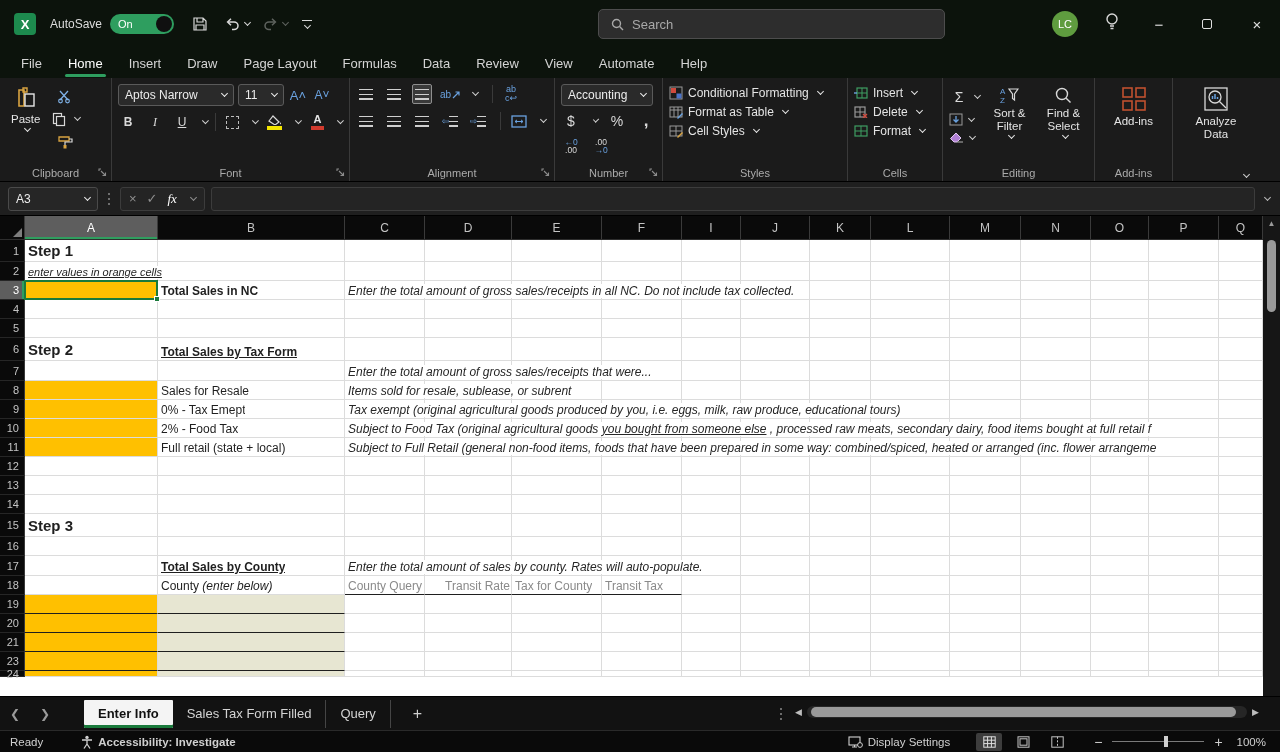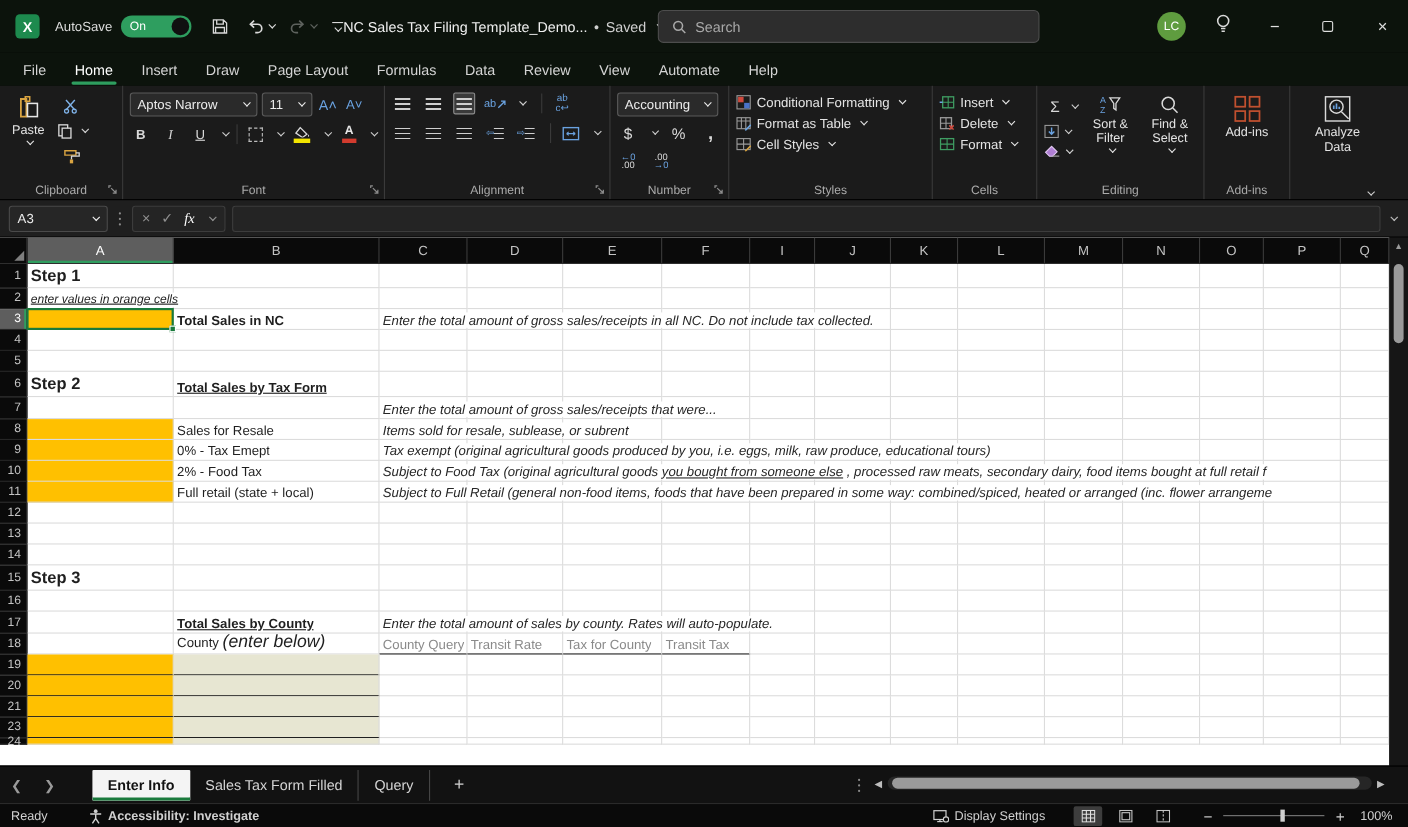--- a/index.html
+++ b/index.html
@@ -136,26 +136,20 @@
         <path d="M13 5 H7 C4.8 5 3 6.6 3 8.8 C3 11 4.8 12.6 7 12.6 H9" fill="none" stroke="#d9d9d9" stroke-width="1.5"></path>
         <path d="M10 1.8 L13.4 5 L10 8.2" fill="none" stroke="#d9d9d9" stroke-width="1.5"></path>
       </svg>
     <span class="chev"></span>
   </div>
   <div class="qa-btn" style="margin-left:14px; flex-direction:column; gap:2px;">
     <span style="display:block; width:10px; border-top:1.4px solid #d9d9d9;"></span>
     <span class="chev" style="margin:0;"></span>
   </div>
 
-  <div class="title-txt">
-    <span>NC Sales Tax Filing Template_Demo...</span>
-    <span class="title-sub">•</span>
-    <span class="title-sub">Saved</span>
-    <span class="chev"></span>
-  </div>
 
   <div id="searchbox">
     <svg width="13" height="13" viewBox="0 0 13 13">
         <circle cx="5.5" cy="5.5" r="4" fill="none" stroke="#a8a8a8" stroke-width="1.4"></circle>
         <path d="M8.6 8.6 L12 12" stroke="#a8a8a8" stroke-width="1.4"></path>
       </svg>
     <span>Search</span>
   </div>
 
   <div class="avatar">
@@ -889,26 +883,26 @@
         <div class="gcell" style="width: 71px;"></div>
         <div class="gcell" style="width: 70px;"></div>
         <div class="gcell" style="width: 58px;"></div>
         <div class="gcell" style="width: 70px;"></div>
         <div class="gcell" style="width: 44px;"></div>
       </div>
       <div class="grow" style="height: 19px;">
         <div class="rowhdr">18</div>
         <div class="gcell" style="width: 133px;"></div>
         <div class="gcell" style="width: 187px;">
-          <span class="ct"><span>County </span><span style="font-style: italic; font-size: 16px;">(enter below)</span></span>
+          <span class="ct"><span>County </span><span style="font-style: italic; font-size: 12px;">(enter below)</span></span>
         </div>
         <div class="gcell bb" style="width: 80px;">
           <span class="ct ghdr">County Query</span>
         </div>
-        <div class="gcell bb" style="width: 87px;">
+        <div class="gcell bb" style="width: 87px; justify-content: flex-end;">
           <span class="ct ghdr">Transit Rate</span>
         </div>
         <div class="gcell bb" style="width: 90px;">
           <span class="ct ghdr">Tax for County</span>
         </div>
         <div class="gcell bb" style="width: 80px;">
           <span class="ct ghdr">Transit Tax</span>
         </div>
         <div class="gcell" style="width: 59px;"></div>
         <div class="gcell" style="width: 69px;"></div>

